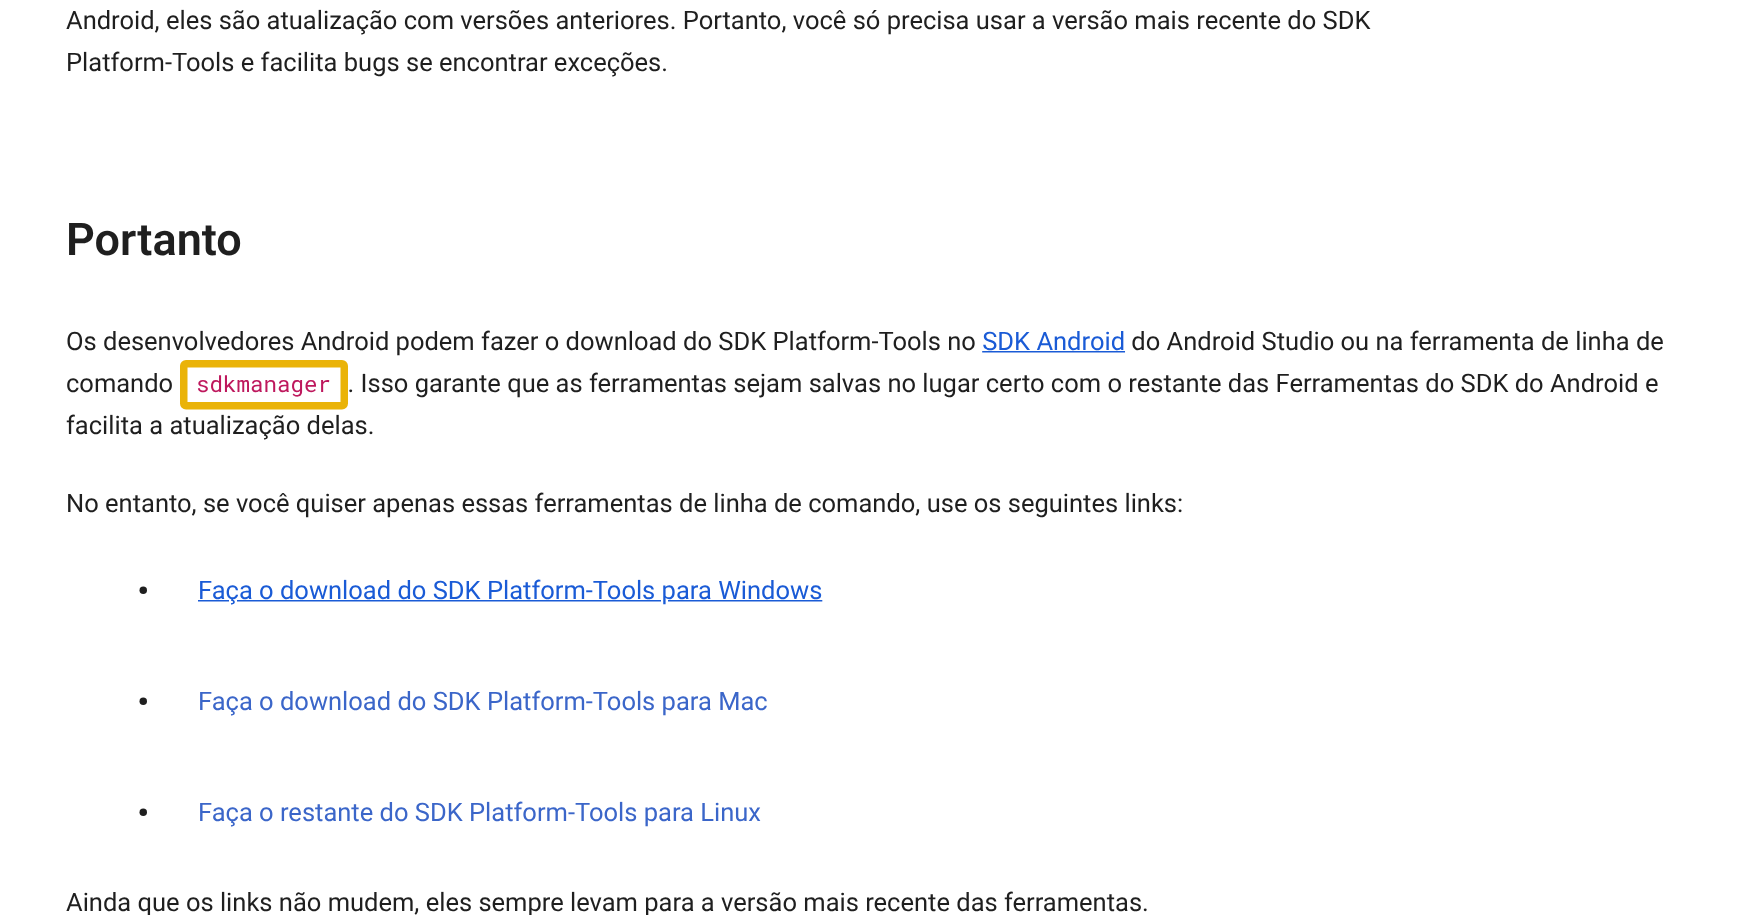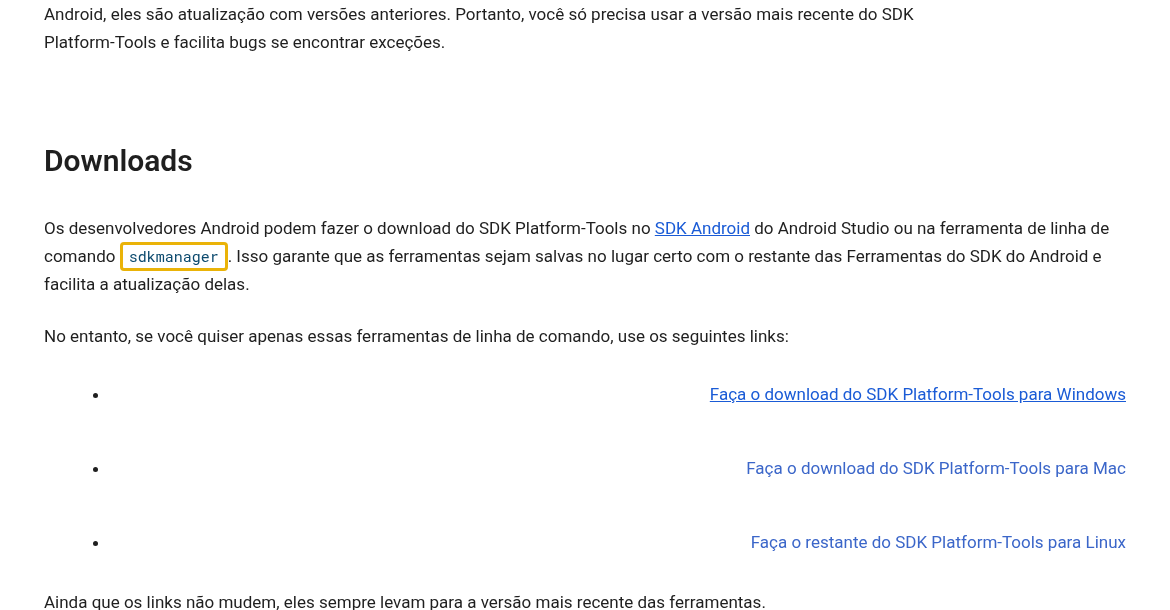--- a/index.html
+++ b/index.html
@@ -31,50 +31,49 @@
     color: #1a5bd6;
     text-decoration: underline;
   }
   a.link-plain {
     color: #3b66c9;
     text-decoration: none;
   }
   code.inline {
     font-family: "Roboto Mono", ui-monospace, SFMono-Regular, Menlo, Consolas, monospace;
     font-size: 15px;
-    color: #0c4a6e;
+    color: #be185d;
     background: #ffffff;
-    border: 3px solid #eab308;
+    border: 5px solid #eab308;
     border-radius: 4px;
     padding: 1px 6px 2px 6px;
   }
   ul.download-list {
     list-style: disc;
     padding-left: 66px;
     margin: 30px 0 30px 0;
-    text-align: right;
   }
   ul.download-list li {
     margin-bottom: 46px;
     padding-left: 22px;
   }
   ul.download-list li:last-child {
     margin-bottom: 32px;
   }
 </style>
 </head>
 <body>
 
 <div class="content">
   <p class="intro-fragment">
     <span>Android, eles são atualização com versões anteriores. Portanto, você só precisa usar a versão mais recente do SDK</span><br>
     <span>Platform-Tools e facilita bugs se encontrar exceções.</span>
   </p>
 
-  <h2>Downloads</h2>
+  <h2>Portanto</h2>
 
   <p>
     <span>Os desenvolvedores Android podem fazer o download do SDK Platform-Tools no </span><a class="link" href="#">SDK Android</a><span> do Android Studio ou na ferramenta de linha de comando </span><code class="inline">sdkmanager</code><span>. Isso garante que as ferramentas sejam salvas no lugar certo com o restante das Ferramentas do SDK do Android e facilita a atualização delas.</span>
   </p>
 
   <p>No entanto, se você quiser apenas essas ferramentas de linha de comando, use os seguintes links:</p>
 
   <ul class="download-list">
     <li>
       <a class="link" href="#">Faça o download do SDK Platform-Tools para Windows</a>

